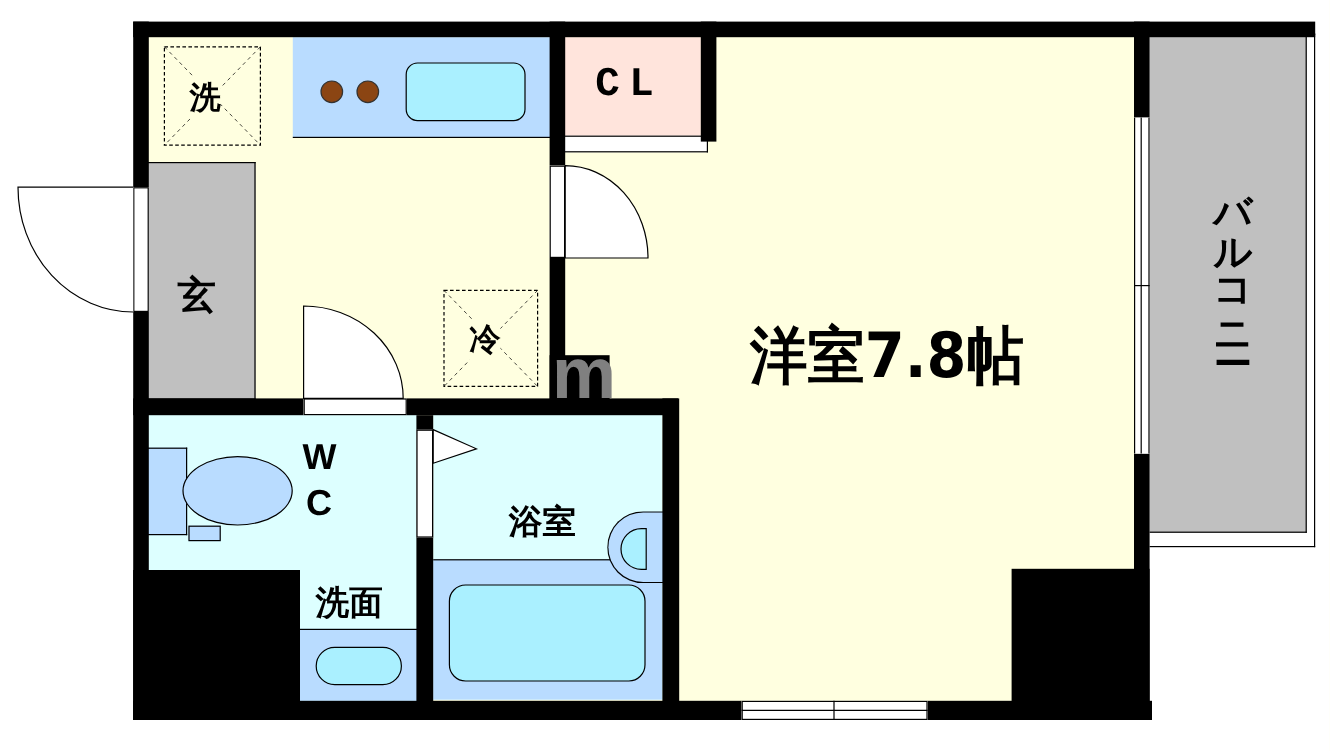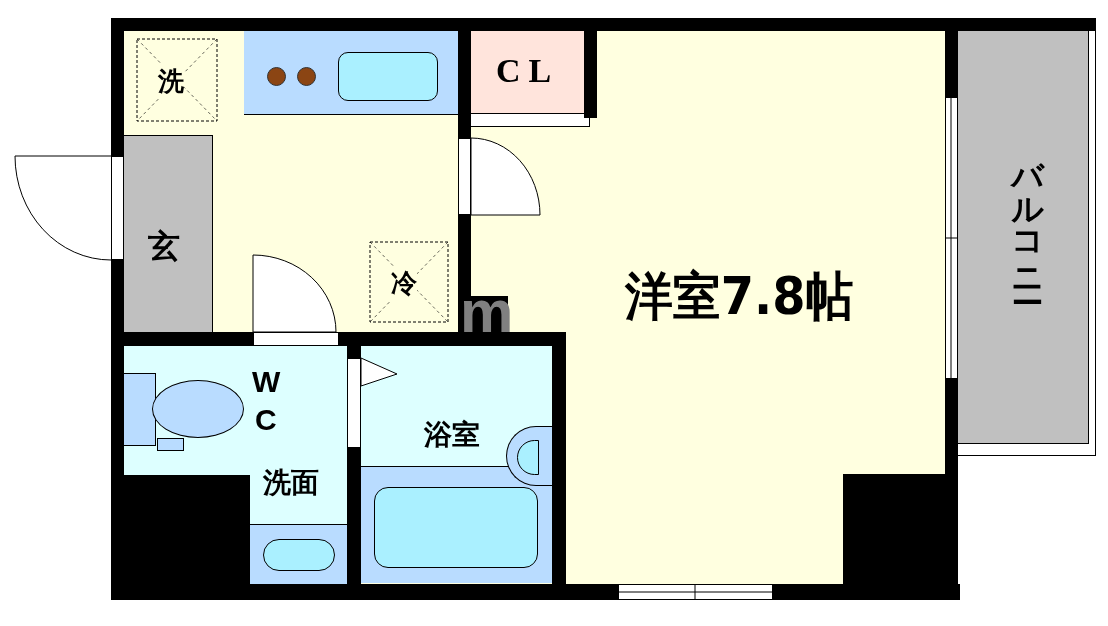--- a/index.html
+++ b/index.html
@@ -14,37 +14,37 @@
 
 <div class="abs" style="left:123px;top:30px;width:825px;height:560px;background:#ffffe0;"></div>
 
 <div class="abs" style="left:244px;top:31px;width:216px;height:84px;background:#b9dcff;border-bottom:1px solid #000;"></div>
 <div class="abs" style="left:267px;top:67px;width:19px;height:19px;border-radius:50%;background:#8b4513;border:1px solid #333;"></div>
 <div class="abs" style="left:297px;top:67px;width:19px;height:19px;border-radius:50%;background:#8b4513;border:1px solid #333;"></div>
 <div class="abs" style="left:338px;top:52px;width:100px;height:49px;border-radius:10px;background:#aaf0ff;border:1px solid #000;"></div>
 
 <div class="abs" style="left:470px;top:31px;width:114px;height:83px;background:#ffe4dc;"></div>
 <div class="abs" style="left:470px;top:113px;width:120px;height:14px;background:#fff;border:1px solid #000;border-left:none;"></div>
-<span class="lbl" style="left:496px;top:52px;font-size:34px;letter-spacing:8px;font-family:Liberation Serif, serif;">CL</span>
+<span class="lbl" style="left:496px;top:52px;font-size:34px;letter-spacing:8px;font-family:Liberation Mono, monospace;">CL</span>
 
 <div class="abs" style="left:123px;top:135px;width:90px;height:198px;background:#c0c0c0;border:1px solid #000;border-left:none;"></div>
 <span class="lbl" style="left:148px;top:225px;font-size:32px;">玄</span>
 
 <div class="abs" style="left:123px;top:345px;width:225px;height:130px;background:#ddffff;"></div>
 <div class="abs" style="left:250px;top:470px;width:98px;height:125px;background:#ddffff;"></div>
 <div class="abs" style="left:250px;top:524px;width:98px;height:60px;background:#b9dcff;border-top:1px solid #000;"></div>
 <div class="abs" style="left:263px;top:539px;width:72px;height:32px;border-radius:16px;background:#aaf0ff;border:1px solid #000;"></div>
 <div class="abs wall" style="left:111px;top:475px;width:139px;height:125px;"></div>
 
 <div class="abs" style="left:123px;top:373px;width:33px;height:73px;background:#b9dcff;border:1px solid #000;border-left:none;"></div>
 <div class="abs" style="left:152px;top:380px;width:92px;height:58px;border-radius:50%;background:#b9dcff;border:1px solid #000;"></div>
 <div class="abs" style="left:157px;top:438px;width:27px;height:13px;background:#b9dcff;border:1px solid #000;"></div>
 <span class="lbl" style="left:252px;top:365px;font-size:30px;font-family:'Liberation Sans',sans-serif;">W</span>
 <span class="lbl" style="left:255px;top:403px;font-size:30px;font-family:'Liberation Sans',sans-serif;">C</span>
-<span class="lbl" style="left:263px;top:464px;font-size:28px;">洗面</span>
+<span class="lbl" style="left:263px;top:484px;font-size:28px;">洗面</span>
 
 <div class="abs" style="left:361px;top:345px;width:191px;height:238px;background:#ddffff;"></div>
 <div class="abs" style="left:361px;top:466px;width:191px;height:117px;background:#b9dcff;border-top:1px solid #000;"></div>
 <div class="abs" style="left:374px;top:487px;width:164px;height:81px;border-radius:14px;background:#aaf0ff;border:1px solid #000;"></div>
 <div class="abs" style="left:506px;top:426px;width:50px;height:60px;border-radius:30px 0 0 30px;background:#b9dcff;border:1px solid #000;border-right:none;"></div>
 <div class="abs" style="left:517px;top:440px;width:22px;height:35px;border-radius:18px 0 0 18px;background:#aaf0ff;border:1px solid #000;border-right:1px solid #000;"></div>
 <span class="lbl" style="left:424px;top:392px;font-size:28px;margin-top:24px;">浴室</span>
 
 <div class="abs" style="left:958px;top:28px;width:138px;height:428px;background:#fff;border:1px solid #000;border-left:none;"></div>
 <div class="abs" style="left:958px;top:30px;width:131px;height:414px;background:#c0c0c0;border:1px solid #000;border-left:none;border-top:none;"></div>

